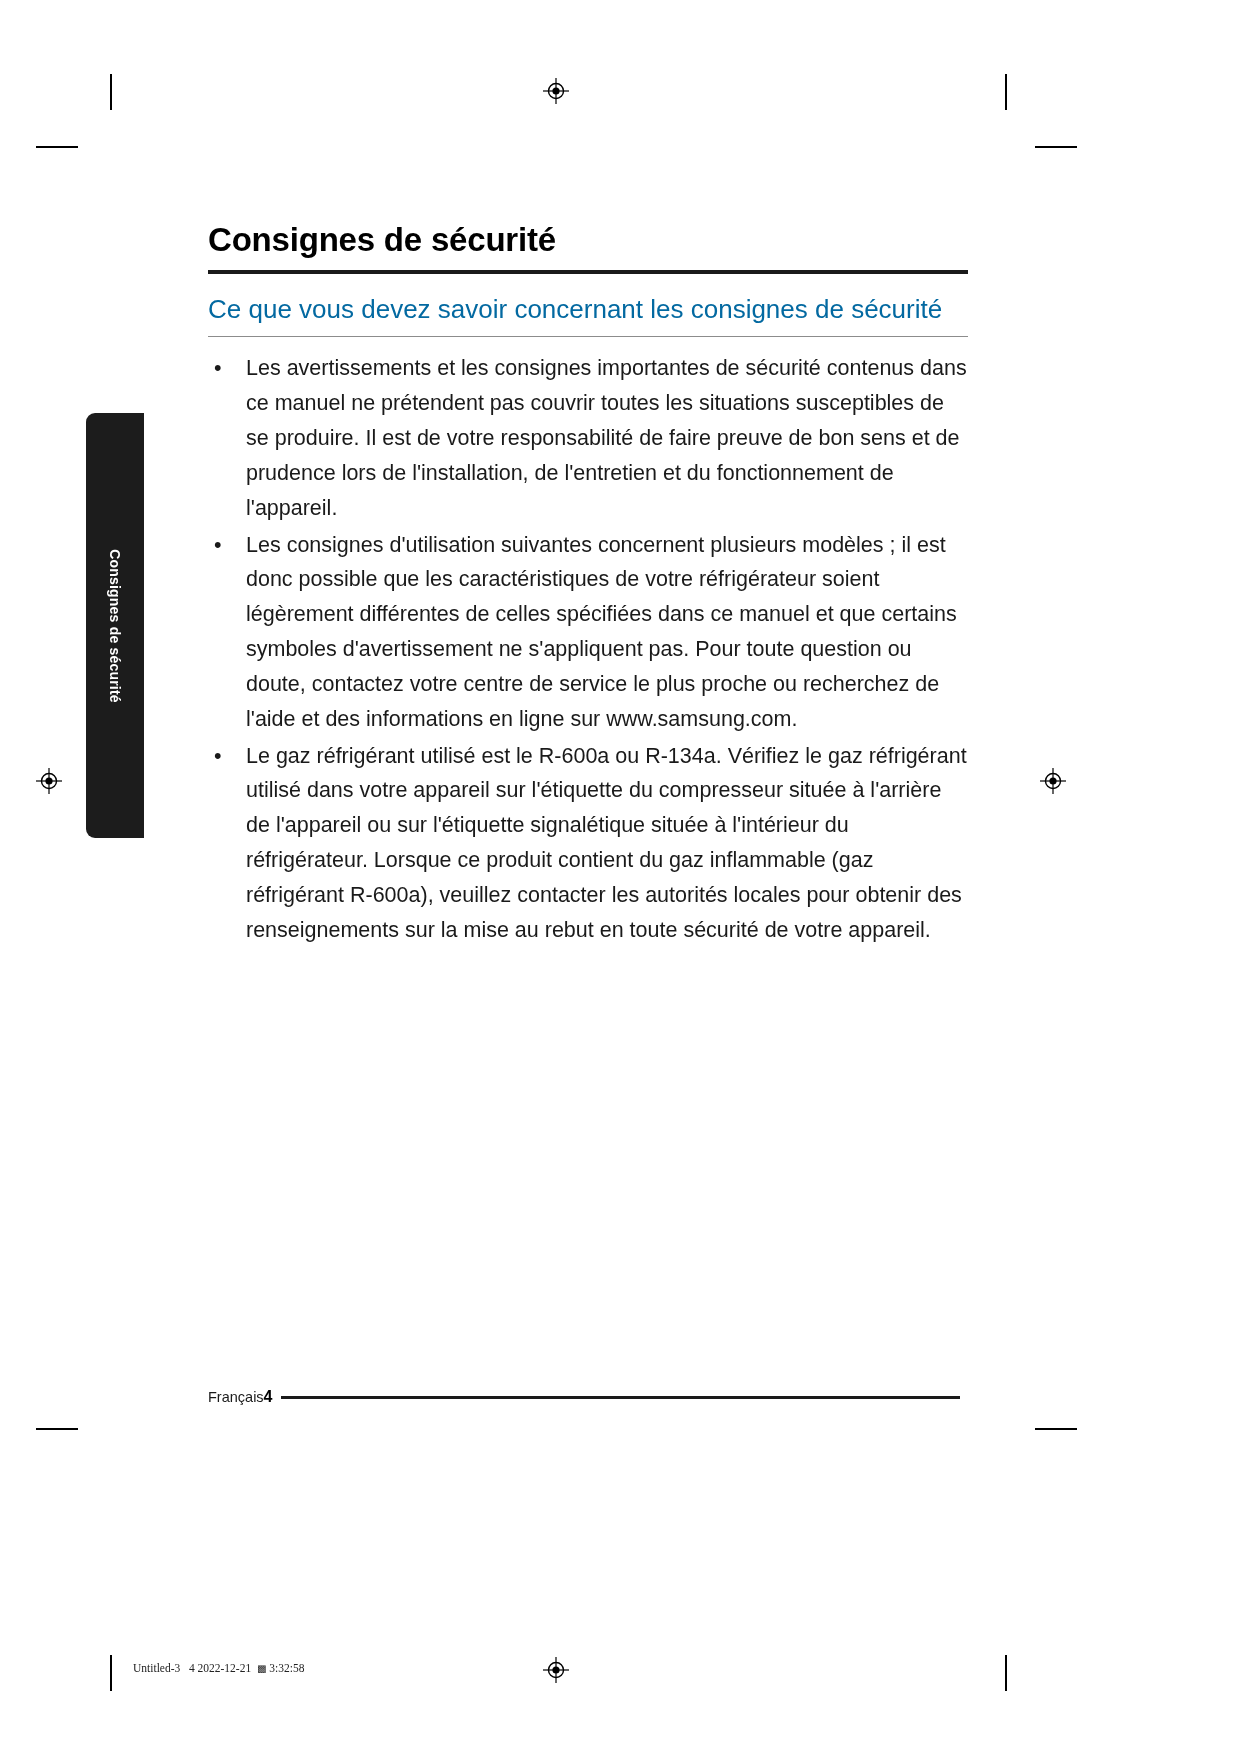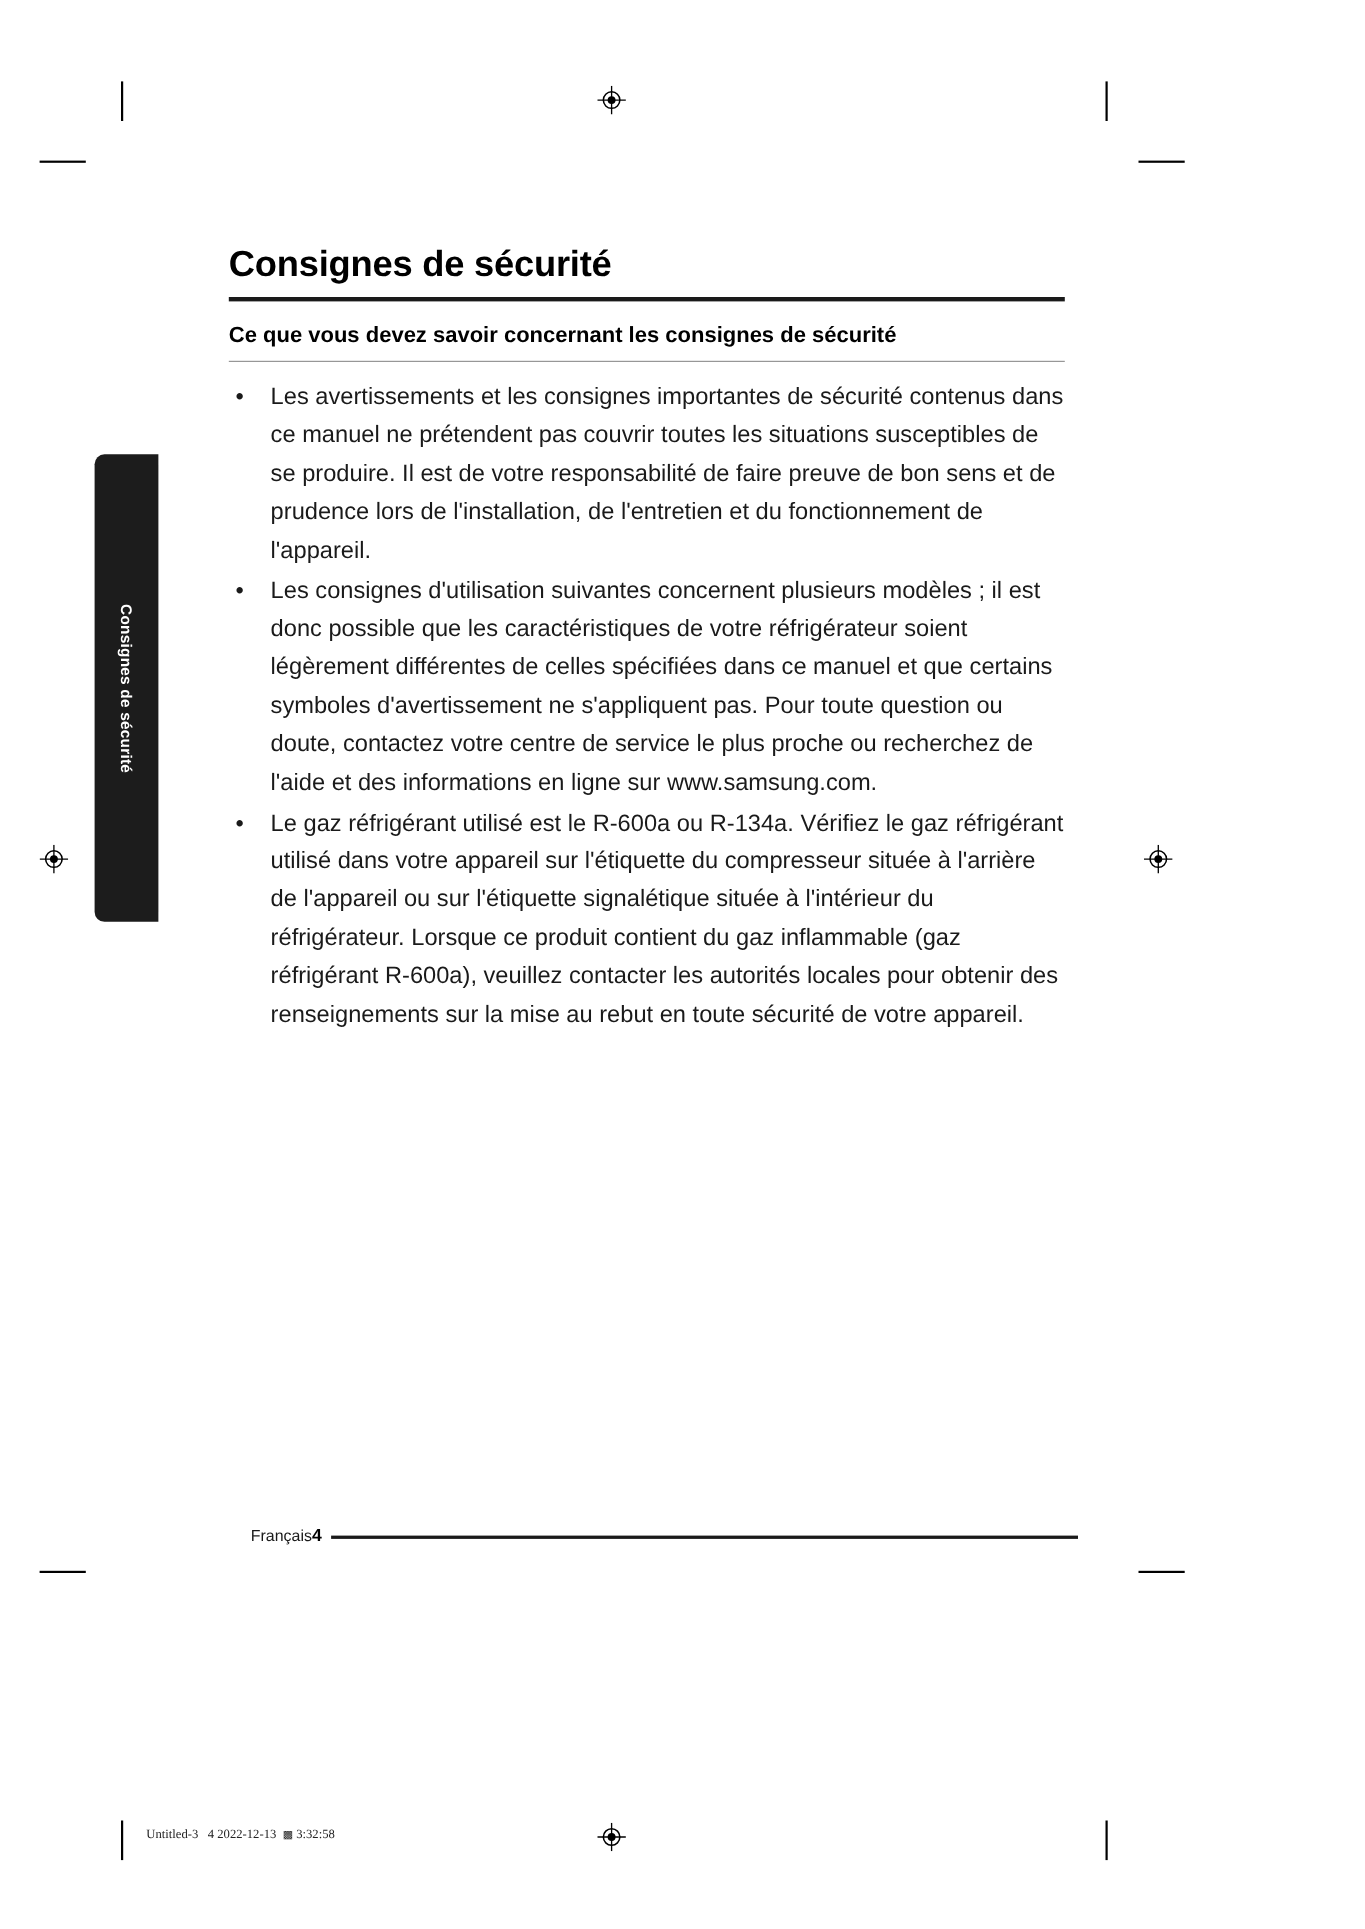--- a/index.html
+++ b/index.html
@@ -60,25 +60,25 @@
   }
 
   p.intro {
     font-size: 14.5px;
     line-height: 1.55;
     margin: 0 0 52px 0;
     color: #1a1a1a;
   }
 
   h2.section-title {
-    font-size: 20px;
-    font-weight: bold;
+    font-size: 26px;
+    font-weight: normal;
     line-height: 1.32;
     margin: 0 0 10px 0;
-    color: #000000;
+    color: #0369a1;
   }
   .section-rule {
     height: 1.5px;
     background: #8c8c8c;
     width: 100%;
     margin-bottom: 14px;
   }
 
   ul.bullets {
     list-style: none;
@@ -124,21 +124,20 @@
   }
 
   
   .footer {
     position: absolute;
     left: 208px;
     top: 1388px;
     width: 752px;
     display: flex;
     align-items: center;
-    margin-left: 20px;
   }
   .footer .page-label {
     font-size: 14.5px;
     white-space: nowrap;
     color: #1a1a1a;
   }
   .footer .page-num {
     font-size: 16px;
     font-weight: bold;
     color: #000;
@@ -240,14 +239,14 @@
   </div>
 </div>
 
 <div class="footer">
   <span class="page-label">Français</span>
   <span class="page-num">4</span>
   <span class="footer-rule"></span>
 </div>
 
 <div class="print-stamp">
-  <span>Untitled-3</span>&nbsp;&nbsp;&nbsp;<span>4</span>&nbsp;<span>2022-12-13</span>&nbsp;&nbsp;<span class="glyph">▩</span>&nbsp;<span>3:32:58</span>
+  <span>Untitled-3</span>&nbsp;&nbsp;&nbsp;<span>4</span>&nbsp;<span>2022-12-21</span>&nbsp;&nbsp;<span class="glyph">▩</span>&nbsp;<span>3:32:58</span>
 </div>
 
 </body></html>

